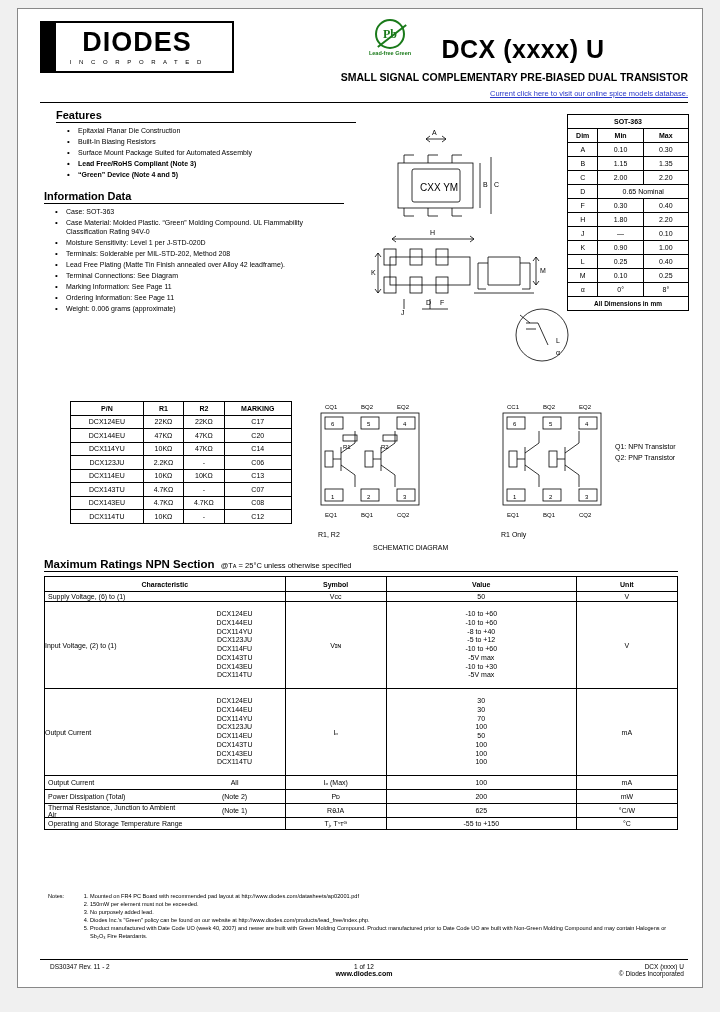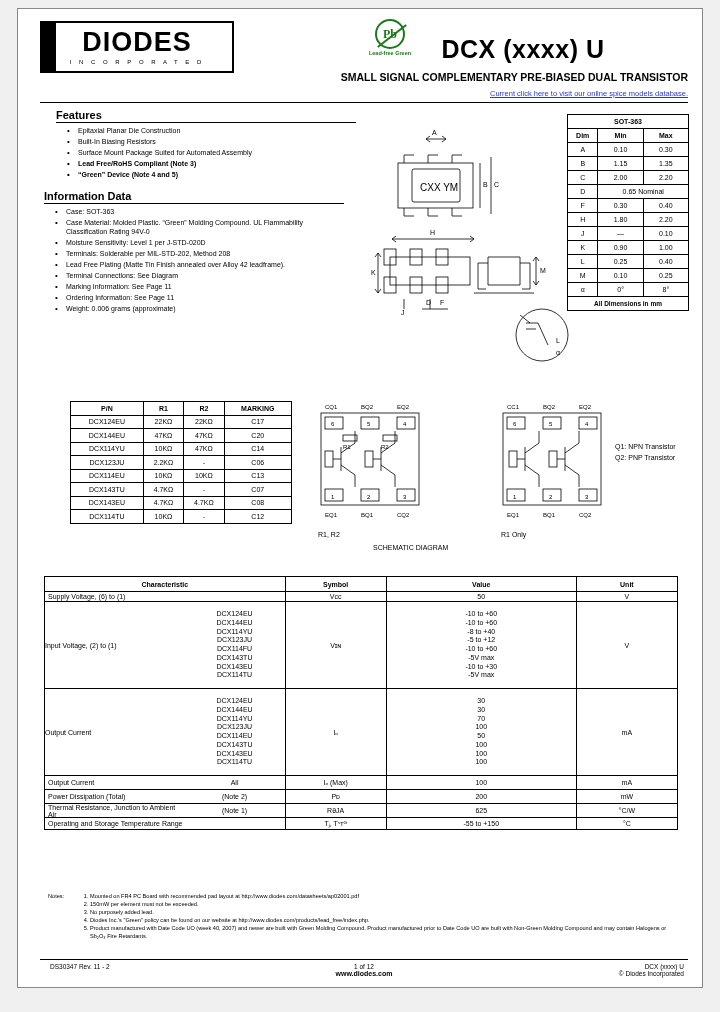--- a/index.html
+++ b/index.html
@@ -478,20 +478,24 @@
             <text x="78" y="58">R2</text>
       </g>
     </svg>
     <div class="note" style="left:15px; top:140px;">R1, R2</div>
     <div class="note" style="left:198px; top:140px;">R1 Only</div>
     <div class="note" style="left:70px; top:153px;">SCHEMATIC DIAGRAM</div>
     <div class="note" style="left:312px; top:52px;">Q1: NPN Transistor</div>
     <div class="note" style="left:312px; top:63px;">Q2: PNP Transistor</div>
   </div>
 
+  <div class="ratings-head">
+    <span class="t1">Maximum Ratings NPN Section</span><span class="t2">@Tᴀ = 25°C unless otherwise specified</span>
+    <div class="sec-rule"></div>
+  </div>
 
   <div class="rtable">
     <table>
       <tbody>
             <tr>
         <th style="width:38%">Characteristic</th>
         <th style="width:16%">Symbol</th>
         <th style="width:30%">Value</th>
         <th style="width:16%">Unit</th>
       </tr>

